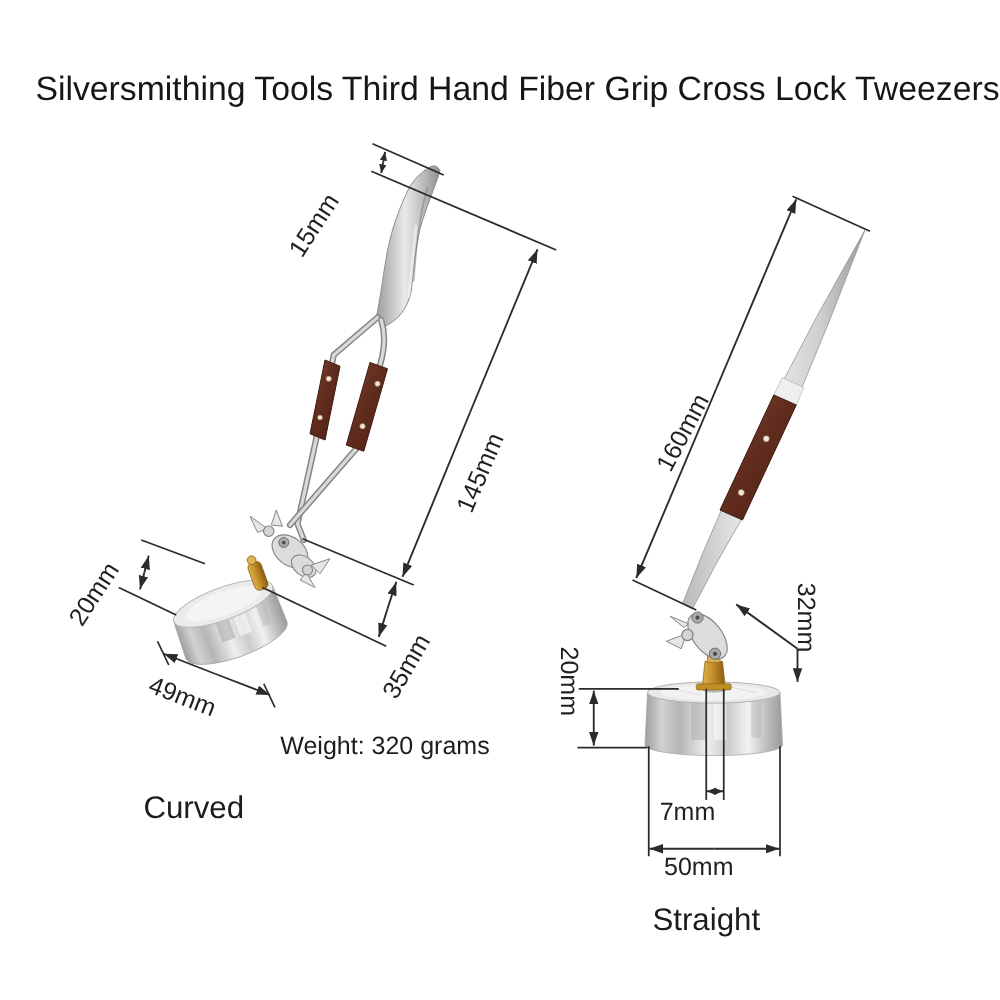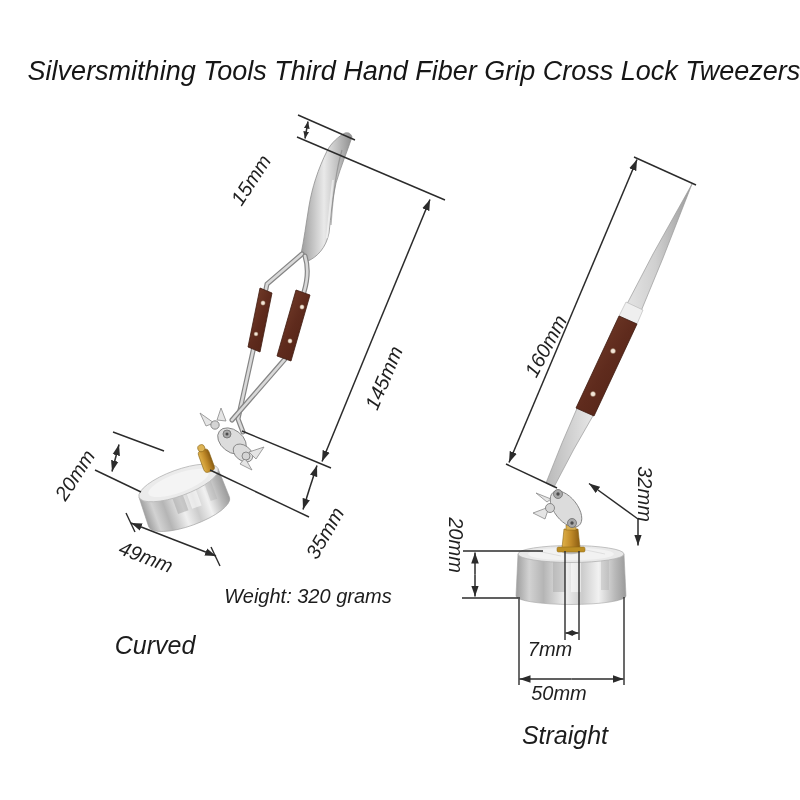--- a/index.html
+++ b/index.html
@@ -1,16 +1,16 @@
 <!DOCTYPE html>
 <html><head>
 <meta charset="utf-8">
 <style>
   html, body { margin: 0; padding: 0; background: #ffffff; }
-  .stage { width: 800px; height: 800px; position: relative; background: #ffffff; overflow: hidden; font-style: italic; }
+  .stage { width: 800px; height: 800px; position: relative; background: #ffffff; overflow: hidden; }
   svg { display: block; font-family: "Liberation Sans", sans-serif; }
   .title-text { font-size: 27px; fill: #161616; }
   .caption-text { font-size: 25px; fill: #1c1c1c; }
   .note-text { font-size: 20px; fill: #1c1c1c; }
   .dim-label { font-size: 20px; fill: #1f1f1f; }
   .dim-line { stroke: #2b2b2b; stroke-width: 1.5; fill: none; }
   .dim-tick { stroke: #2b2b2b; stroke-width: 1.4; fill: none; }
   .arm-dark { stroke: #858585; stroke-width: 5; fill: none; stroke-linecap: round; }
   .arm-light { stroke: #d9d9d9; stroke-width: 2.6; fill: none; stroke-linecap: round; }
   .wood { stroke: #3f1a10; stroke-width: 0.8; stroke-linejoin: round; }

